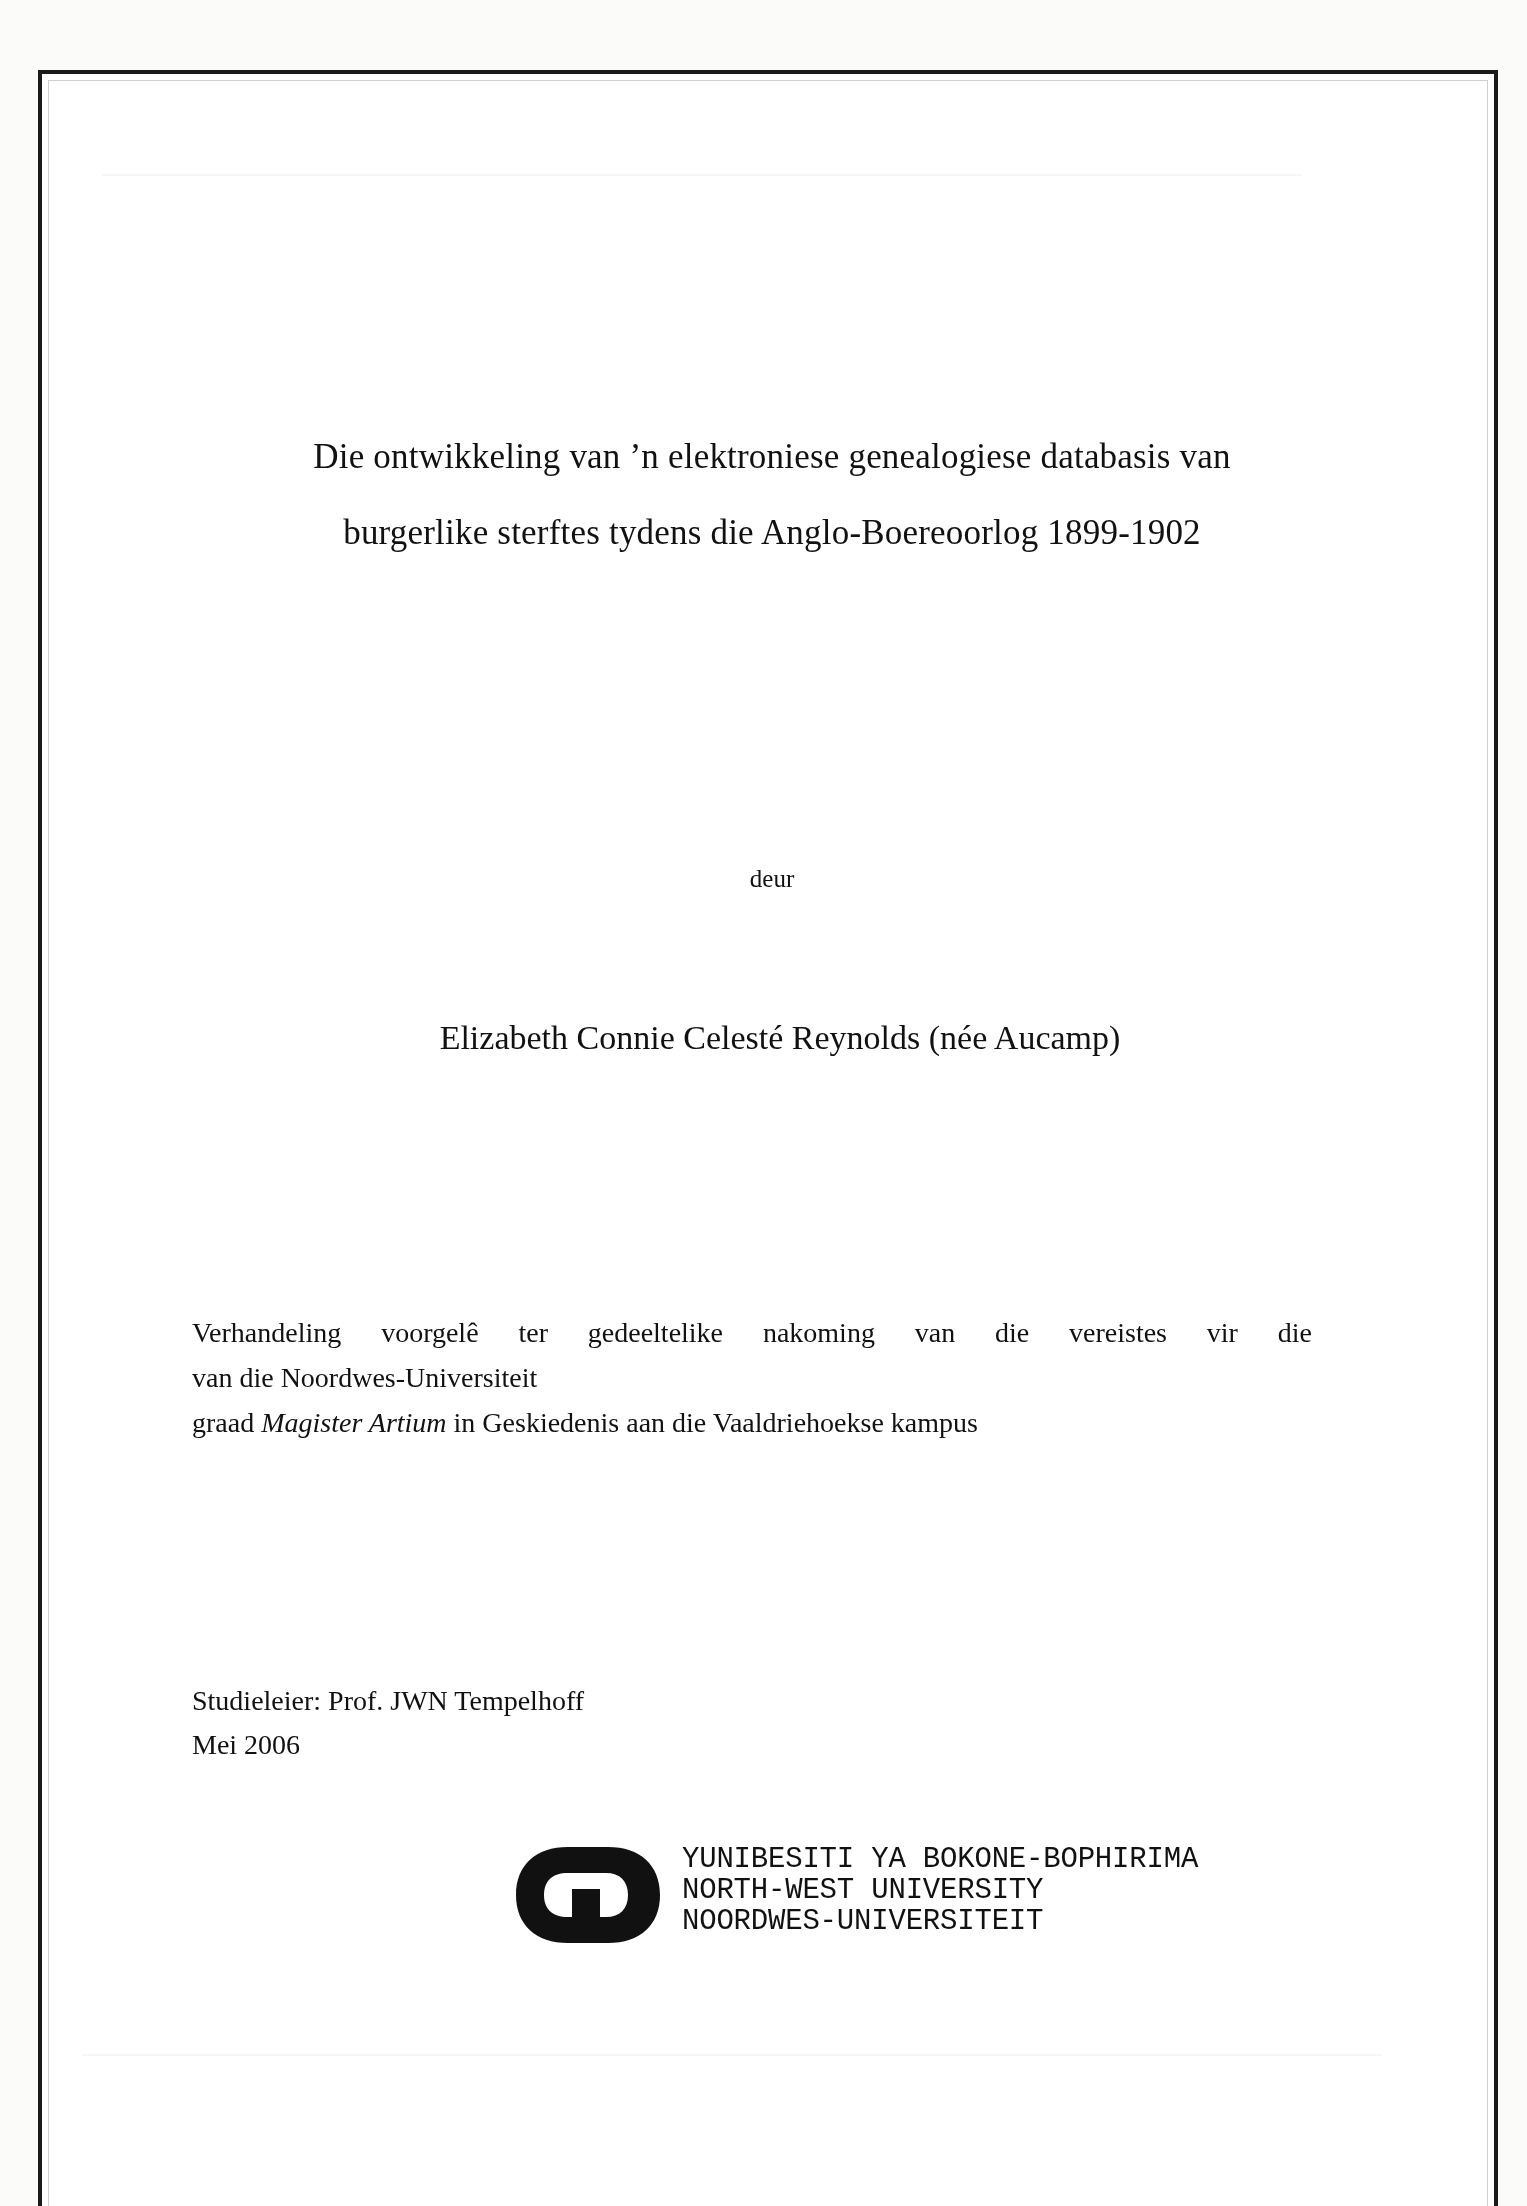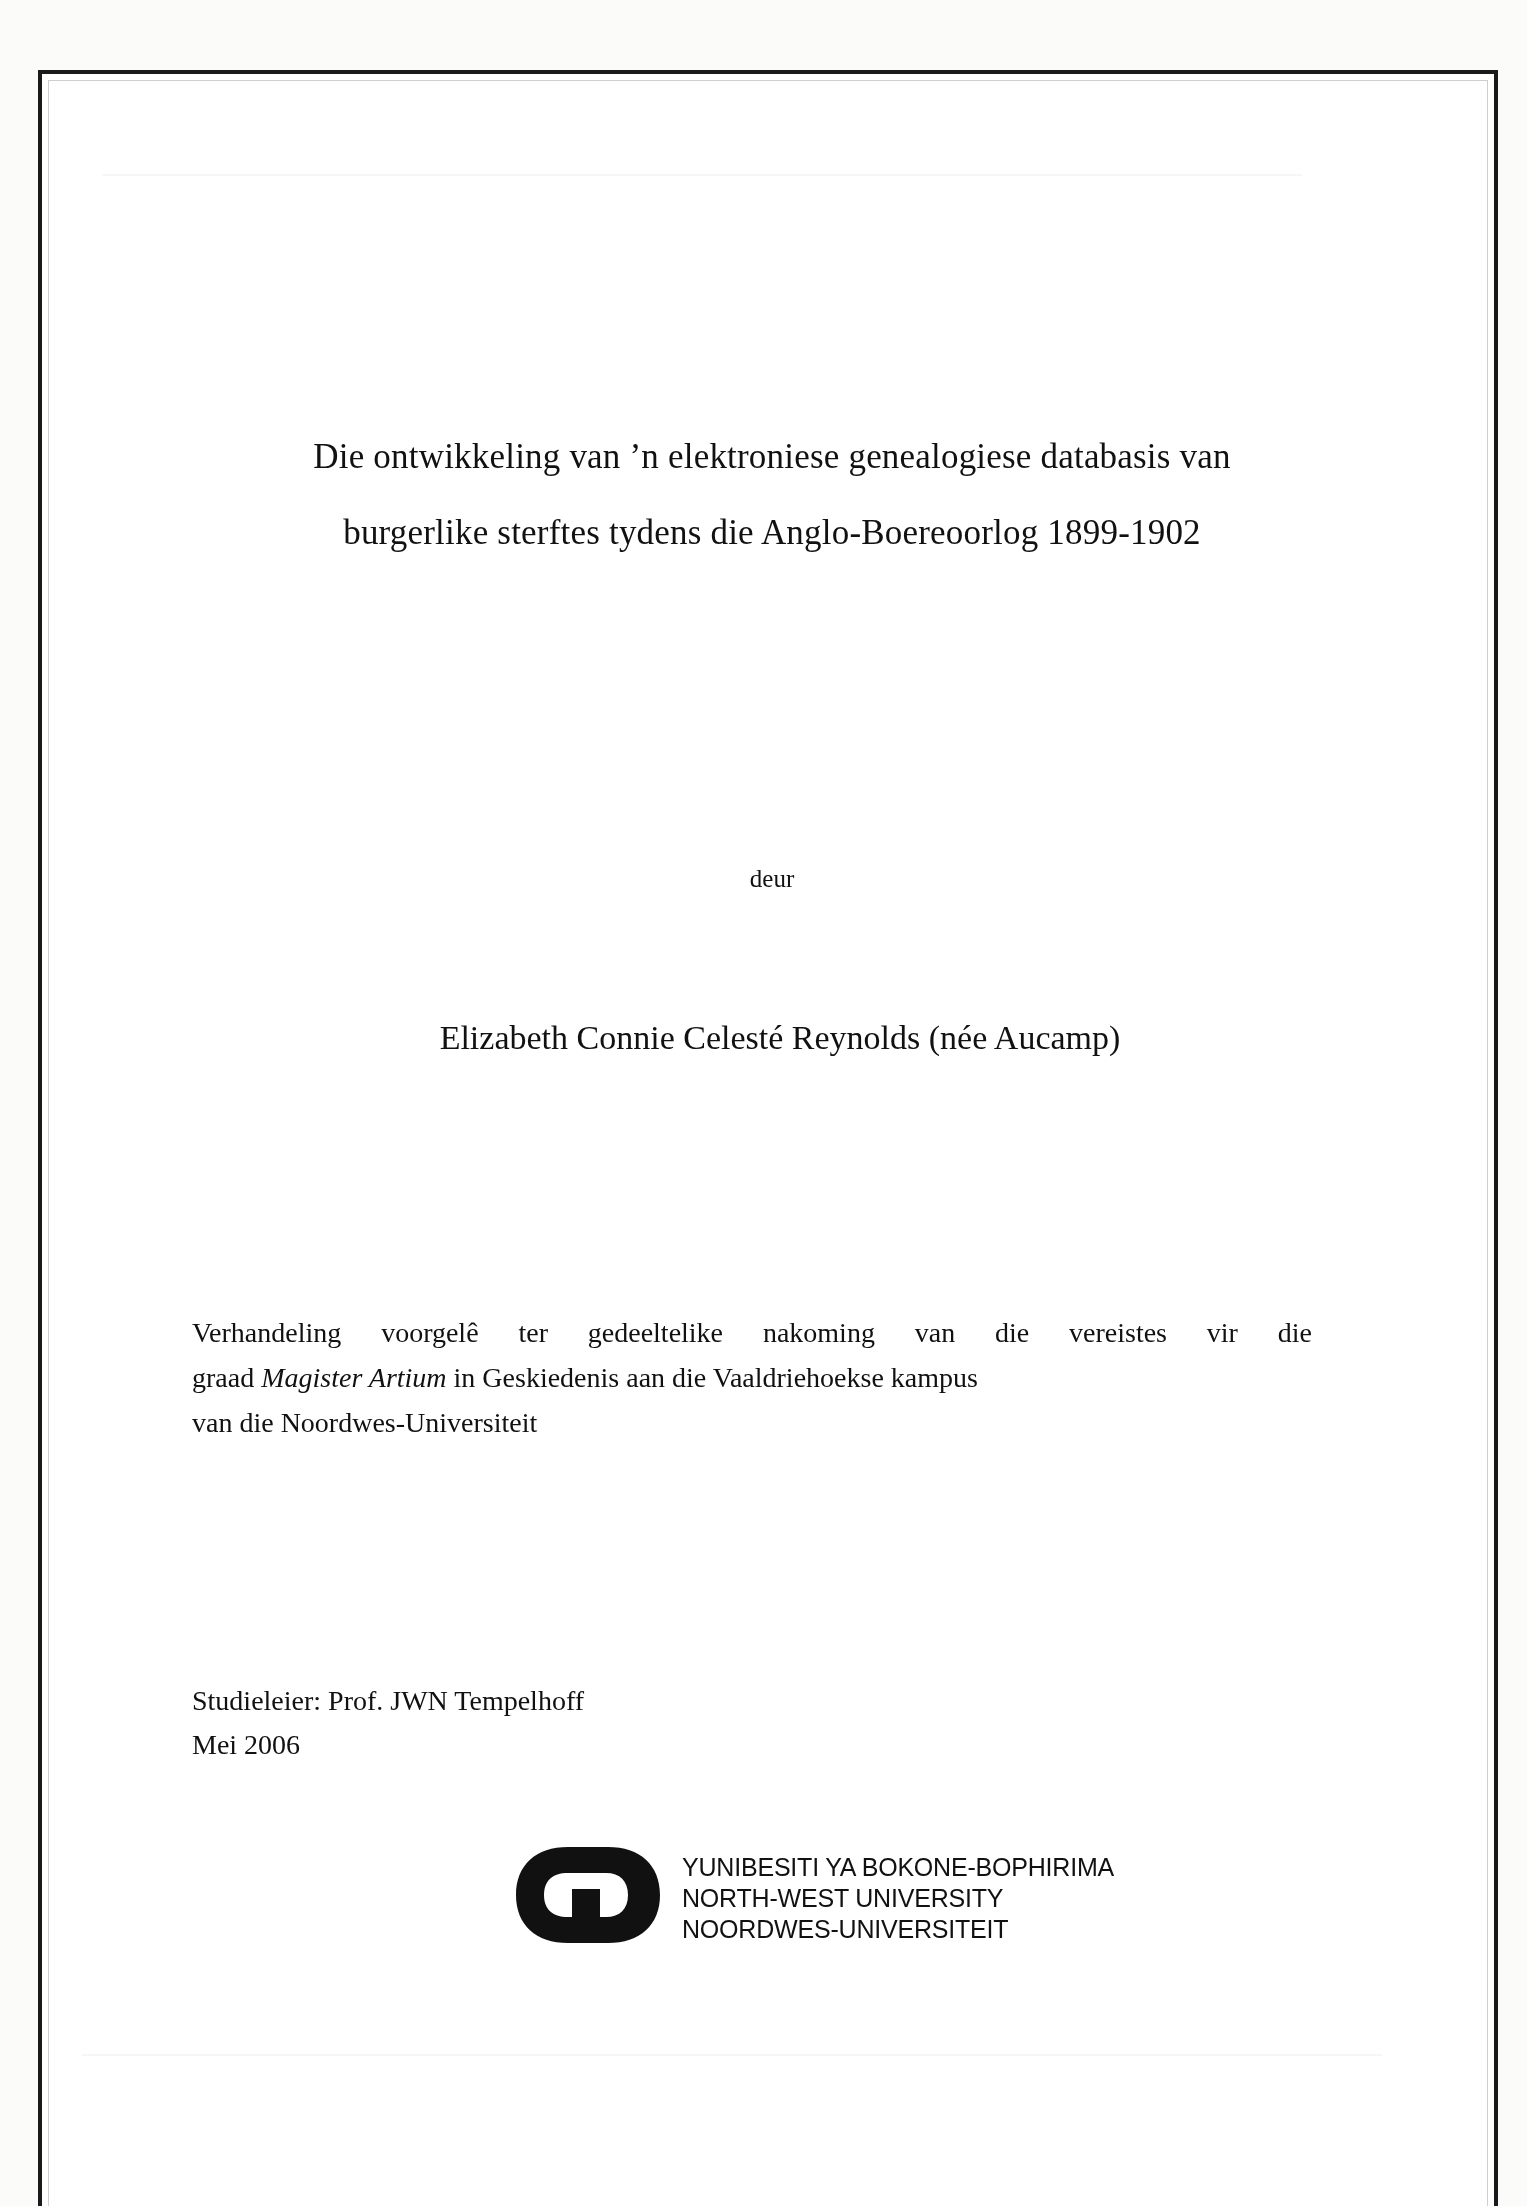--- a/index.html
+++ b/index.html
@@ -125,23 +125,23 @@
   .logo-mark {
     position: absolute;
     left: 0;
     top: 4px;
     width: 160px;
     height: 104px;
   }
   .logo-text {
     position: absolute;
     left: 172px;
-    top: 13px;
-    font-family: Liberation Sans, sans-serif;
-    font-size: 25px;
+    top: 5px;
+    font-family: Liberation Mono, monospace;
+    font-size: 29px;
     line-height: 31px;
     letter-spacing: -0.2px;
     color: #111;
     white-space: nowrap;
   }
 
   
   .speckle {
     position: absolute;
     background: rgba(0,0,0,0.035);
@@ -163,22 +163,22 @@
         <div class="title-line">Die ontwikkeling van ’n elektroniese genealogiese databasis van</div>
         <div class="title-line">burgerlike sterftes tydens die Anglo-Boereoorlog 1899-1902</div>
       </div>
 
       <div class="byline-label">deur</div>
 
       <div class="author">Elizabeth Connie Celesté Reynolds (née Aucamp)</div>
 
       <div class="statement">
         <div class="just">Verhandeling voorgelê ter gedeeltelike nakoming van die vereistes vir die</div>
+        <div class="rest">van die Noordwes-Universiteit</div>
         <div class="rest"><span>graad </span><i>Magister Artium</i><span> in Geskiedenis aan die Vaaldriehoekse kampus</span></div>
-        <div class="rest">van die Noordwes-Universiteit</div>
       </div>
 
       <div class="supervisor">
         <div>Studieleier: Prof. JWN Tempelhoff</div>
         <div>Mei 2006</div>
       </div>
 
       <div class="logo-block">
         <div class="logo-mark">
           <svg viewBox="0 0 160 104" width="160" height="104" aria-hidden="true">

